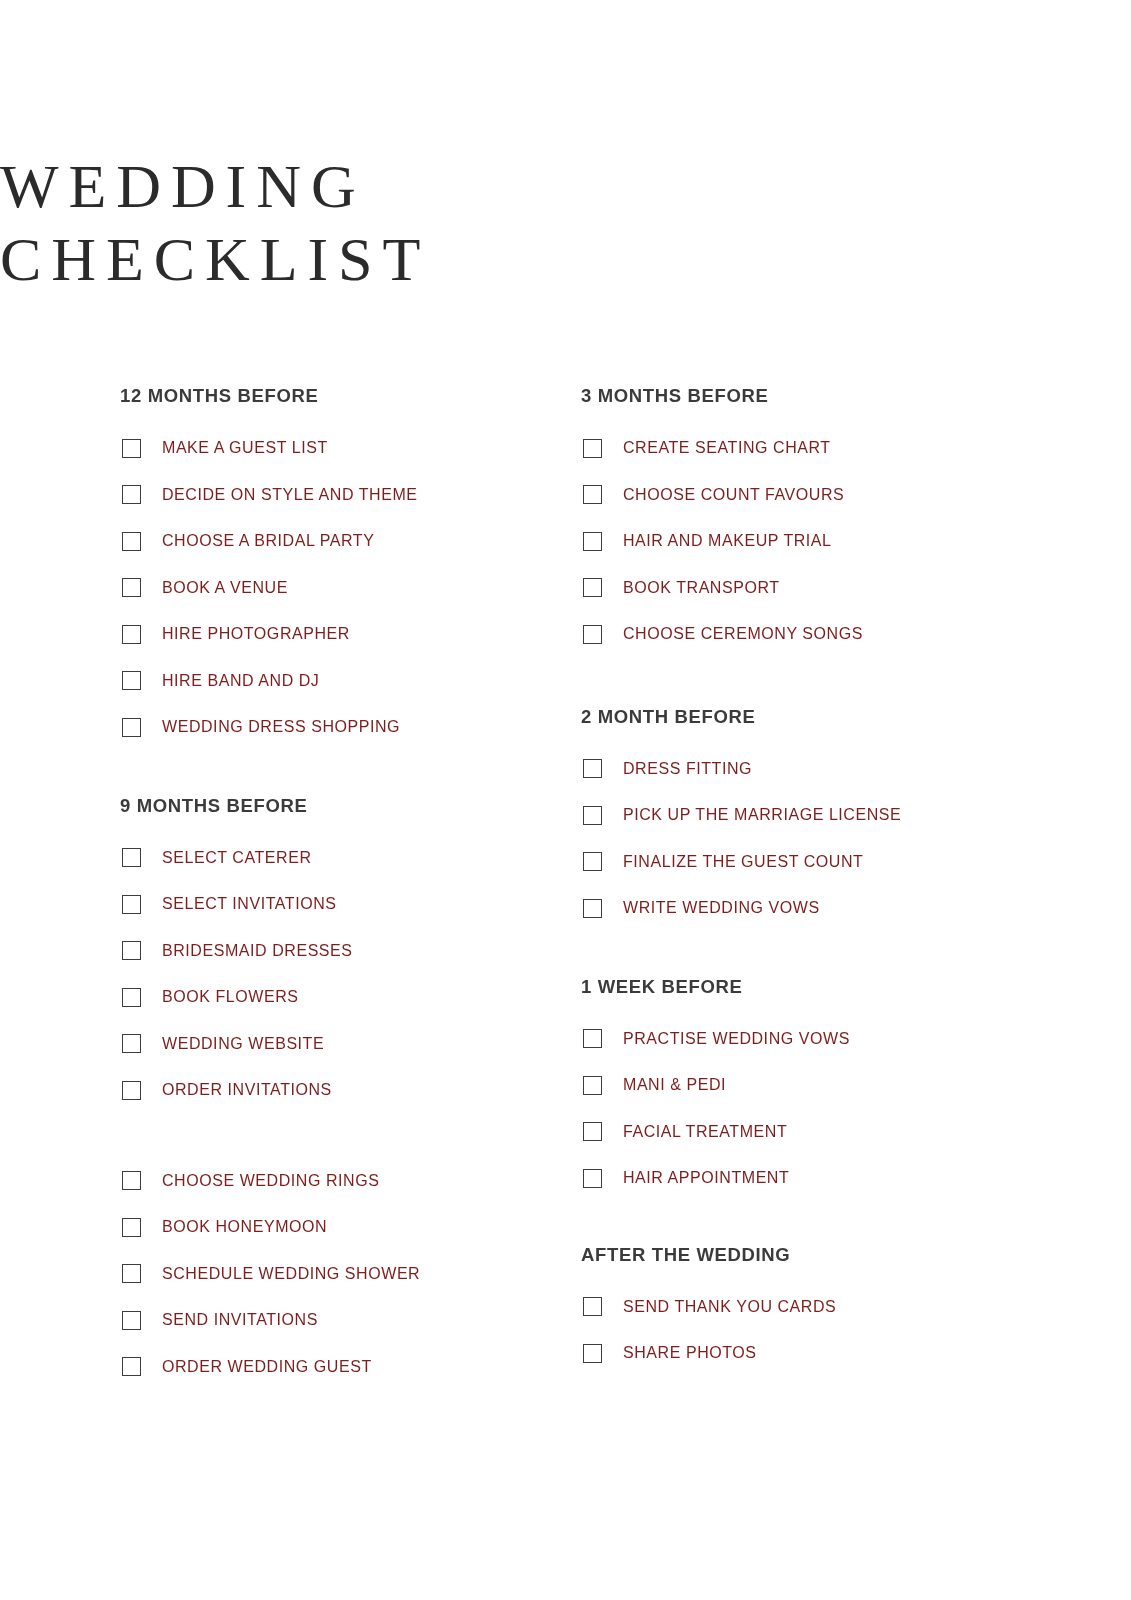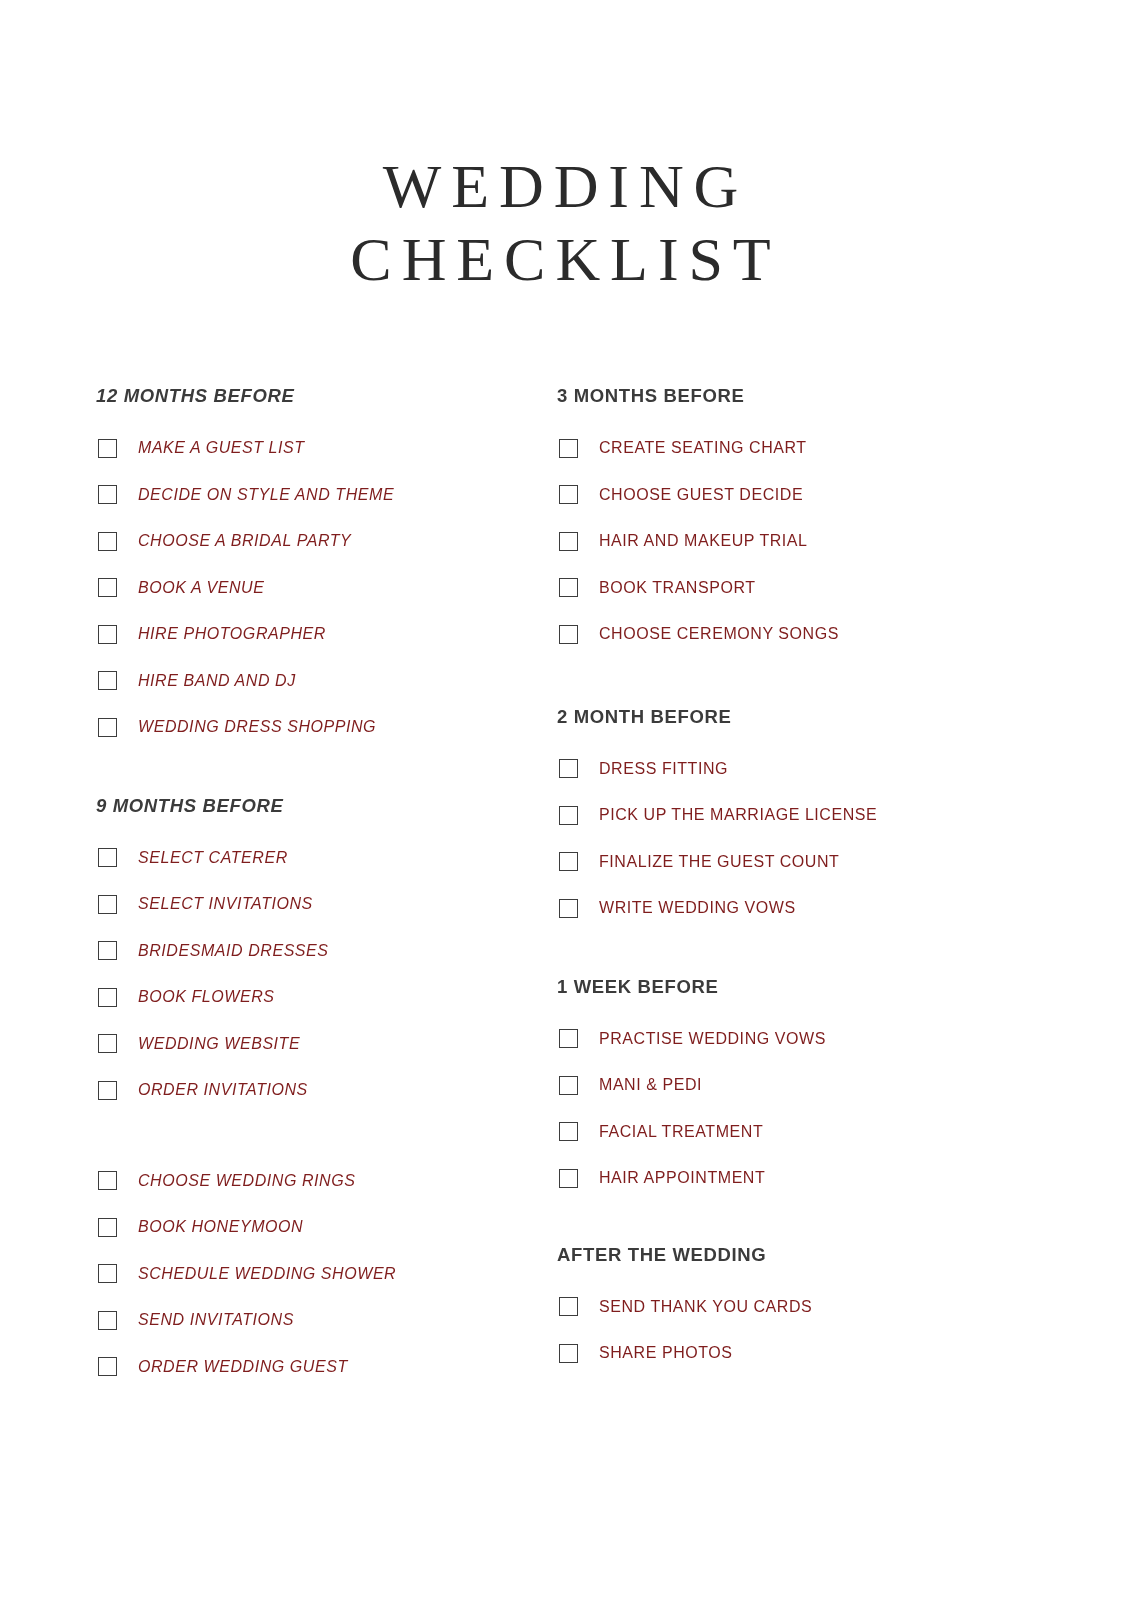--- a/index.html
+++ b/index.html
@@ -16,21 +16,21 @@
     overflow: hidden;
   }
   .page {
     width: 1131px;
     height: 1600px;
     box-sizing: border-box;
     position: relative;
     background: #fff;
   }
   .title {
-    text-align: center;
+    text-align: left;
     font-family: "Liberation Serif", serif;
     font-weight: 400;
     color: #2b2b2b;
     letter-spacing: 0.16em;
     line-height: 1.18;
     font-size: 62px;
     padding-top: 150px;
   }
   .title .line {
     display: block;
@@ -42,22 +42,21 @@
     left: 0;
     width: 1131px;
     display: flex;
     align-items: flex-start;
   }
   .col {
     box-sizing: border-box;
   }
   .col-left {
     width: 445px;
-    margin-left: 96px;
-    font-style: italic;
+    margin-left: 120px;
   }
   .col-right {
     width: 460px;
     margin-left: 16px;
   }
   .section {
     margin-bottom: 34px;
   }
   .section-title {
     font-size: 18.5px;
@@ -189,21 +188,21 @@
       </div>
     <div class="col col-right">
         <div class="section">
           <div class="section-title">3 MONTHS BEFORE</div>
           <div class="item">
             <span class="checkbox"></span>
             <span class="item-label">CREATE SEATING CHART</span>
           </div>
           <div class="item">
             <span class="checkbox"></span>
-            <span class="item-label">CHOOSE GUEST DECIDE</span>
+            <span class="item-label">CHOOSE COUNT FAVOURS</span>
           </div>
           <div class="item">
             <span class="checkbox"></span>
             <span class="item-label">HAIR AND MAKEUP TRIAL</span>
           </div>
           <div class="item">
             <span class="checkbox"></span>
             <span class="item-label">BOOK TRANSPORT</span>
           </div>
           <div class="item">

